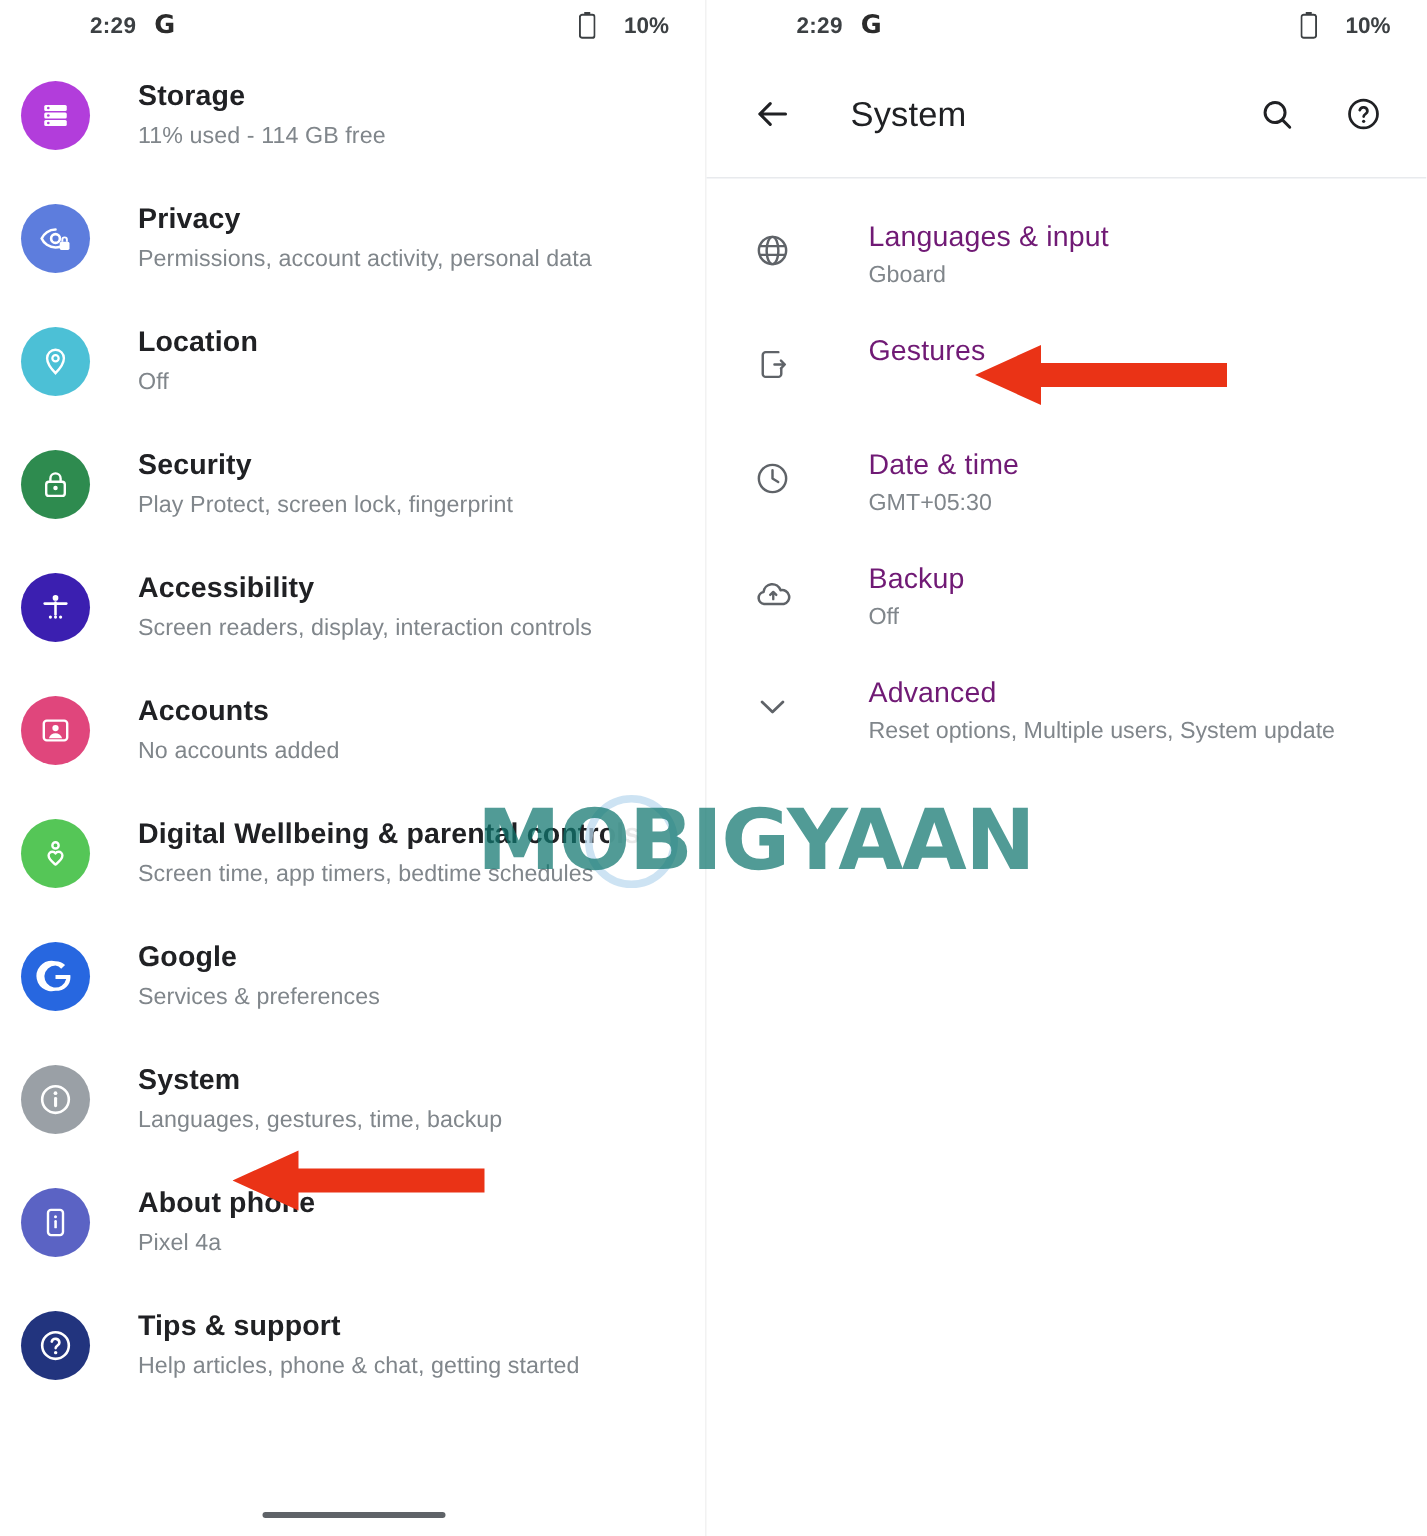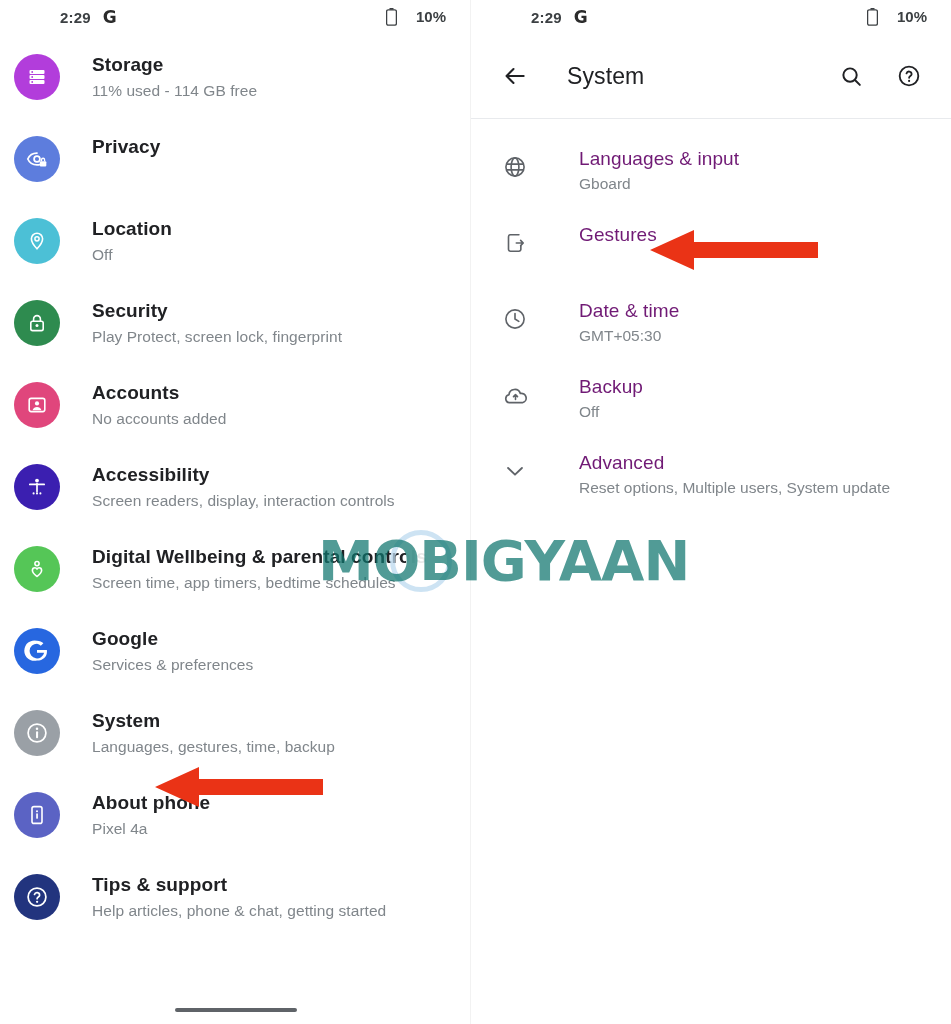--- a/index.html
+++ b/index.html
@@ -21,21 +21,21 @@
     position:relative; height:34px;
     display:flex; align-items:center;
     padding:0 24px 0 60px;
     font-size:15px; color:#3c4043; font-weight:600;
   }
   .sb-time { letter-spacing:.2px; }
   .sb-g {
     margin-left:12px; font-size:17px; font-weight:700;
     color:#2b2b2b; font-family:"DejaVu Sans", sans-serif;
   }
-  .sb-right { margin-left:auto; display:flex; align-items:flex-start; gap:19px; }
+  .sb-right { margin-left:auto; display:flex; align-items:center; gap:19px; }
   .sb-batt { display:block; }
   .sb-pct { font-size:15px; color:#3c4043; font-weight:600; }
 
   
   .settings-list { padding-top:8px; }
   .s-row {
     display:flex; align-items:flex-start;
     padding:8px 14px 8px 14px;
     min-height:82px;
   }
@@ -153,20 +153,21 @@
         <div class="s-icon" style="background:#5d7ddd">
           <svg width="26" height="26" viewBox="0 0 24 24">
             <path d="M12 6.5c-4 0-7.2 2.5-8.5 5.5 1.3 3 4.5 5.5 8.5 5.5 1 0 2-.16 2.9-.45" fill="none" stroke="#fff" stroke-width="1.6" stroke-linecap="round"></path>
             <circle cx="12" cy="12" r="2.7" fill="none" stroke="#fff" stroke-width="1.6"></circle>
             <rect x="14.6" y="14" width="6" height="5" rx="1" fill="#fff"></rect>
             <path d="M16.2 14v-1.3a1.4 1.4 0 0 1 2.8 0V14" fill="none" stroke="#fff" stroke-width="1.2"></path>
           </svg>
         </div>
         <div class="s-text">
           <div class="s-title">Privacy</div>
+          <div class="s-sub">Permissions, account activity, personal data</div>
         </div>
       </div>
 
       <div class="s-row">
         <div class="s-icon" style="background:#4cc0d6">
           <svg width="24" height="24" viewBox="0 0 24 24">
             <path d="M12 4.2c-3.1 0-5.6 2.5-5.6 5.6 0 4.2 5.6 10 5.6 10s5.6-5.8 5.6-10c0-3.1-2.5-5.6-5.6-5.6z" fill="none" stroke="#fff" stroke-width="1.6"></path>
             <circle cx="12" cy="9.8" r="2.1" fill="none" stroke="#fff" stroke-width="1.5"></circle>
           </svg>
         </div>
@@ -180,51 +181,51 @@
         <div class="s-icon" style="background:#2e8b4f">
           <svg width="24" height="24" viewBox="0 0 24 24">
             <rect x="5.8" y="10.2" width="12.4" height="9.4" rx="1.8" fill="none" stroke="#fff" stroke-width="1.6"></rect>
             <path d="M8.6 10.2V8a3.4 3.4 0 0 1 6.8 0v2.2" fill="none" stroke="#fff" stroke-width="1.6"></path>
             <circle cx="12" cy="14.4" r="1.5" fill="#fff"></circle>
           </svg>
         </div>
         <div class="s-text">
           <div class="s-title">Security</div>
           <div class="s-sub">Play Protect, screen lock, fingerprint</div>
-        </div>
-      </div>
-
-      <div class="s-row">
-        <div class="s-icon" style="background:#e0467c">
-          <svg width="24" height="24" viewBox="0 0 24 24">
-            <rect x="4.2" y="5.4" width="15.6" height="13.2" rx="2" fill="none" stroke="#fff" stroke-width="1.6"></rect>
-            <circle cx="12" cy="10.4" r="2.1" fill="#fff"></circle>
-            <path d="M7.6 17.2c.7-2.2 2.4-3.3 4.4-3.3s3.7 1.1 4.4 3.3" fill="#fff"></path>
-          </svg>
-        </div>
-        <div class="s-text">
-          <div class="s-title">Accounts</div>
-          <div class="s-sub">No accounts added</div>
         </div>
       </div>
 
       <div class="s-row">
         <div class="s-icon" style="background:#3b1fb0">
           <svg width="24" height="24" viewBox="0 0 24 24">
             <circle cx="12" cy="5.6" r="1.9" fill="#fff"></circle>
             <path d="M4.8 9.4h14.4" stroke="#fff" stroke-width="1.7" stroke-linecap="round"></path>
             <path d="M12 8.6v8" stroke="#fff" stroke-width="1.7" stroke-linecap="round"></path>
             <circle cx="8.6" cy="18.4" r="1.05" fill="#fff"></circle>
             <circle cx="12" cy="18.4" r="1.05" fill="#fff"></circle>
             <circle cx="15.4" cy="18.4" r="1.05" fill="#fff"></circle>
           </svg>
         </div>
         <div class="s-text">
           <div class="s-title">Accessibility</div>
           <div class="s-sub">Screen readers, display, interaction controls</div>
+        </div>
+      </div>
+
+      <div class="s-row">
+        <div class="s-icon" style="background:#e0467c">
+          <svg width="24" height="24" viewBox="0 0 24 24">
+            <rect x="4.2" y="5.4" width="15.6" height="13.2" rx="2" fill="none" stroke="#fff" stroke-width="1.6"></rect>
+            <circle cx="12" cy="10.4" r="2.1" fill="#fff"></circle>
+            <path d="M7.6 17.2c.7-2.2 2.4-3.3 4.4-3.3s3.7 1.1 4.4 3.3" fill="#fff"></path>
+          </svg>
+        </div>
+        <div class="s-text">
+          <div class="s-title">Accounts</div>
+          <div class="s-sub">No accounts added</div>
         </div>
       </div>
 
       <div class="s-row">
         <div class="s-icon" style="background:#55c657">
           <svg width="24" height="24" viewBox="0 0 24 24">
             <circle cx="12" cy="6.6" r="2.1" fill="none" stroke="#fff" stroke-width="1.6"></circle>
             <path d="M12 19.4c-1.1-1-4.6-3.3-4.6-6 0-1.5 1.2-2.6 2.5-2.6.9 0 1.7.5 2.1 1.2.4-.7 1.2-1.2 2.1-1.2 1.3 0 2.5 1.1 2.5 2.6 0 2.7-3.5 5-4.6 6z" fill="none" stroke="#fff" stroke-width="1.6" stroke-linejoin="round"></path>
           </svg>
         </div>

